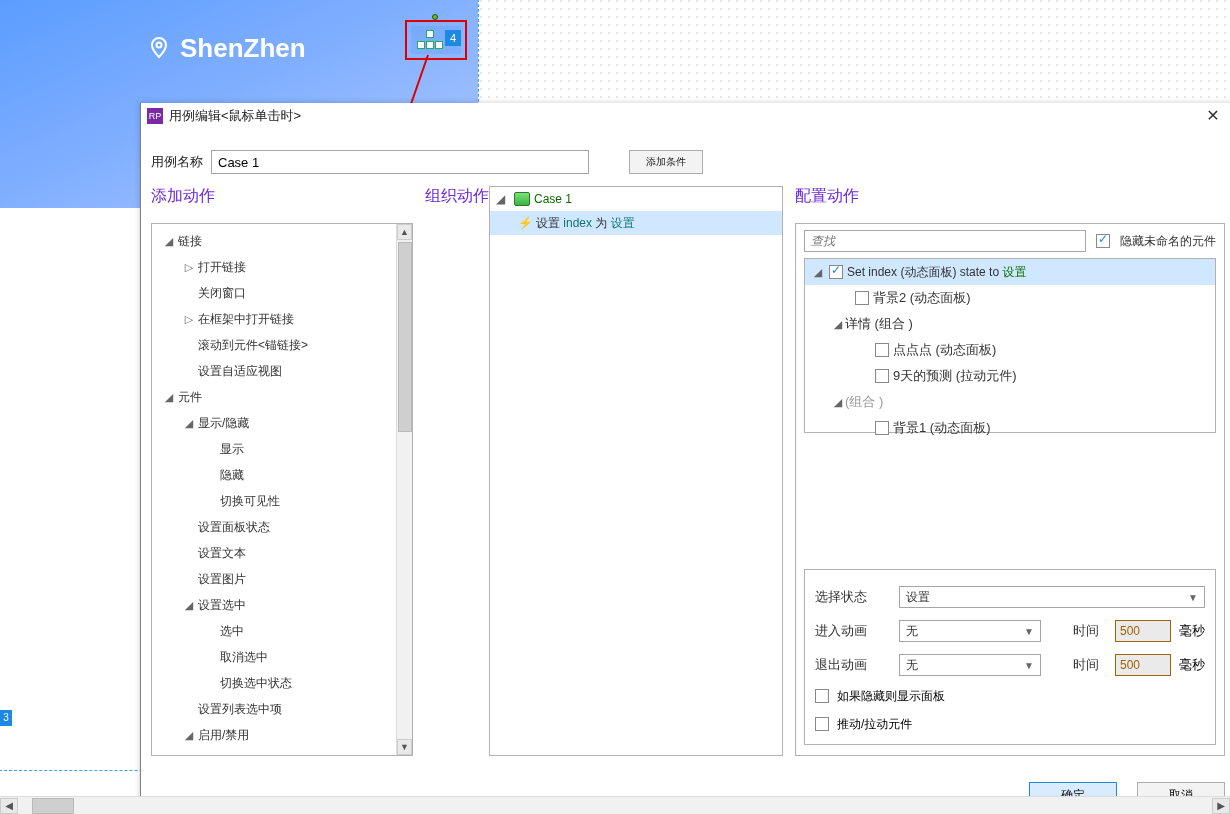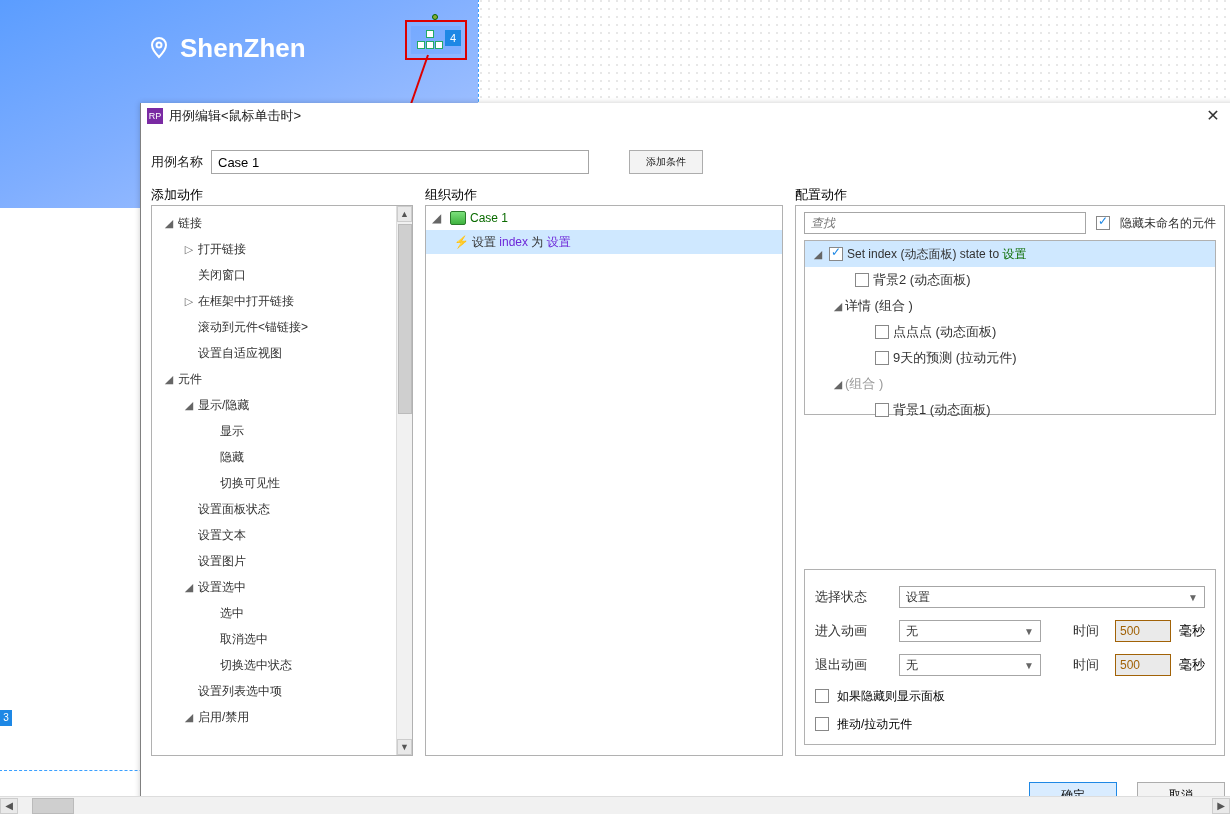--- a/index.html
+++ b/index.html
@@ -48,46 +48,46 @@
 .titlebar .close { margin-left:auto; width:32px; height:22px; display:flex; align-items:center; justify-content:center; font-size:16px; color:#333; }
 
 .toprow { display:flex; align-items:center; gap:8px; padding:22px 10px 12px 10px; }
 .toprow .lbl { font-size:13px; color:#222; }
 .toprow input.name { width:378px; height:24px; border:1px solid #a6a6a6; padding:0 6px; font-size:13px; }
 .toprow .spacer { width:24px; }
 .toprow .btn { height:24px; padding:0 16px; border:1px solid #adadad; background:#f3f3f3; font-size:10px; color:#222; }
 
 .columns { display:flex; height:570px; padding:0 10px; gap:12px; }
 
-.col-head { font-size:13px; color:#000000; margin-bottom:1px; }
+.col-head { font-size:16px; color:#6d28d9; margin-bottom:16px; }
 
 
 .left { width:262px; display:flex; flex-direction:column; }
 .left .treebox { flex:1; border:1px solid #b1b1b1; position:relative; overflow:hidden; }
 .left .tree { position:absolute; left:0; right:16px; top:0; bottom:0; overflow:hidden; padding:4px 2px; }
 .left .vscroll { position:absolute; right:0; top:0; width:16px; bottom:0; background:#f1f1f1; border-left:1px solid #ddd; }
 .left .vscroll .arrow { height:16px; background:#e9e9e9; border:1px solid #ccc; display:flex; align-items:center; justify-content:center; font-size:9px; color:#555; }
 .left .vscroll .vthumb { position:absolute; left:1px; top:18px; width:14px; height:190px; background:#cfcfcf; border:1px solid #bbb; }
 .left .vscroll .arrow.bottom { position:absolute; bottom:0; left:0; right:0; }
 
 .tree-row { display:flex; align-items:center; height:26px; font-size:13px; color:#333; white-space:nowrap; }
 .tree-row .tw { width:14px; text-align:center; color:#666; font-size:11px; }
 .tree-row .tx { padding-left:2px; }
 .ind1{padding-left:8px}.ind2{padding-left:28px}.ind3{padding-left:50px}
 
 
-.mid { width:358px; display:flex; flex-direction:column; }
+.mid { width:358px; display:flex; flex-direction:row; }
 .mid .mbox { flex:1; border:1px solid #b1b1b1; }
 .mid .case-row { display:flex; align-items:center; height:24px; padding-left:6px; font-size:13px; color:#0a6b00; }
 .mid .case-row .tw{width:14px;color:#666}
 .mid .case-row .ci { width:16px; height:14px; margin:0 4px; background: linear-gradient(#7be07b,#3fb33f); border:1px solid #2a7a2a; border-radius:2px; }
 .mid .action-row { display:flex; align-items:center; height:24px; background:#cfe8ff; padding-left:28px; }
 .mid .action-row .bolt { width:14px; text-align:center; color:#666; margin-right:4px; font-weight:700; }
 .mid .action-row .at { color:#333; }
-.mid .action-row .at .k { color:#6d28d9;margin-top:16px; }
+.mid .action-row .at .k { color:#0f766e;margin-top:16px; }
 
 
 .right { flex:1; display:flex; flex-direction:column; }
 .right .rbox { flex:1; border:1px solid #b1b1b1; padding:6px 8px 10px 8px; display:flex; flex-direction:column; }
 .right .rhead-txt { font-size:13px; color:#333; margin-bottom:6px; }
 .right .search-row { display:flex; align-items:center; gap:10px; margin-bottom:6px; }
 .right .search { flex:1; height:22px; border:1px solid #a6a6a6; padding:0 6px; font-style:italic; color:#888; }
 .right .cb { appearance:none; width:14px; height:14px; border:1px solid #888; background:#fff; position:relative; display:inline-block; }
 .right .cb.checked::after { content:"✓"; position:absolute; left:1px; top:-3px; color:#1e88e5; font-size:12px; }
 .right .hide-lbl { font-size:12px; color:#333; }

